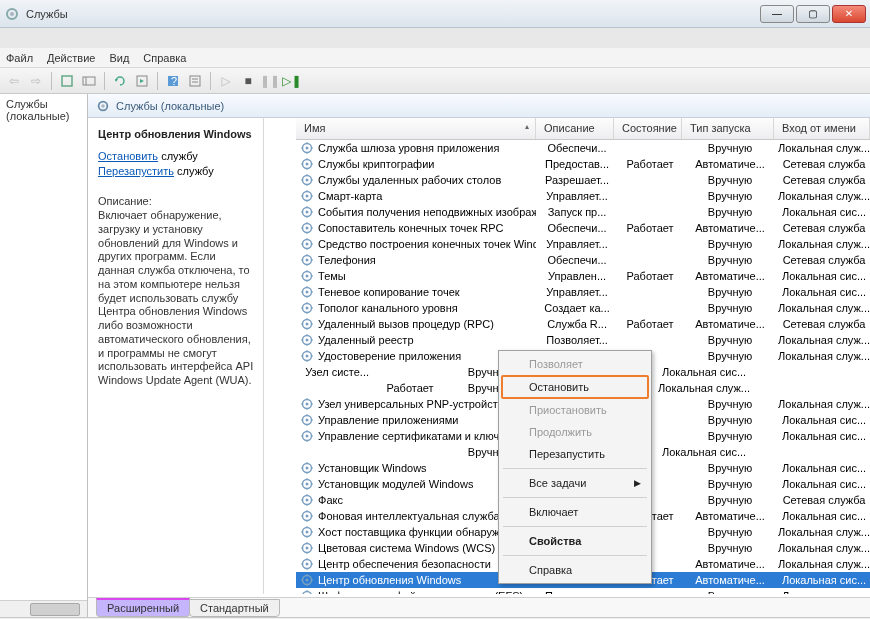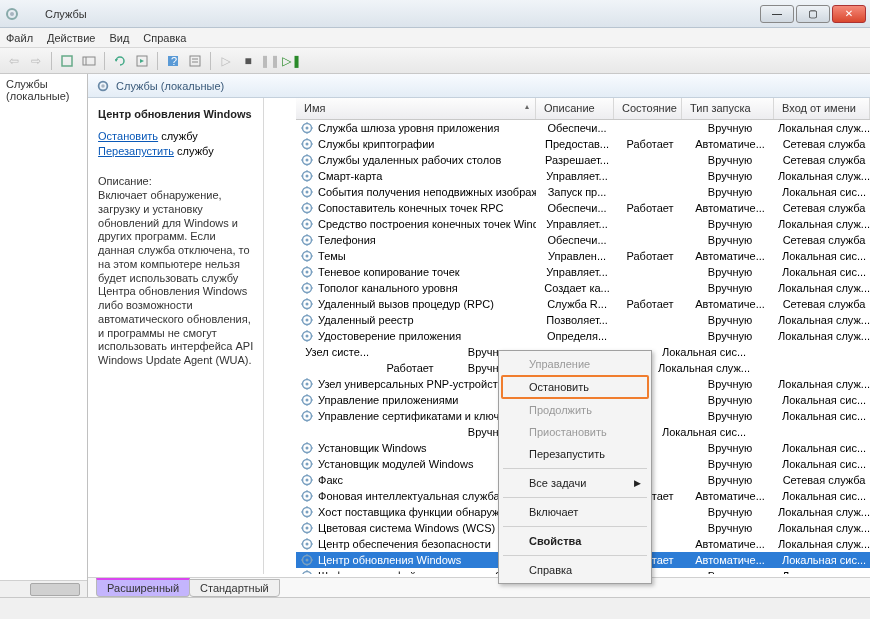--- a/index.html
+++ b/index.html
@@ -1,27 +1,27 @@
 <!DOCTYPE html>
 <html><head>
 <meta charset="utf-8">
 <style>
 * { margin: 0; padding: 0; box-sizing: border-box; font-family: "Segoe UI", Tahoma, sans-serif; font-size: 11px; }
 body { width: 870px; height: 619px; background: #e8e8e8; overflow: hidden; position: relative; }
 
-.titlebar { height: 28px; background: linear-gradient(#f0f4f8,#dce4ec); display: flex; align-items: center; padding: 0 4px; border-bottom: 1px solid #b8c4d0; gap: 19px; }
+.titlebar { height: 28px; background: linear-gradient(#f0f4f8,#dce4ec); display: flex; align-items: center; padding: 0 4px; border-bottom: 1px solid #b8c4d0; }
 .titlebar .title { margin-left: 6px; color: #333; }
 .titlebar .icon { width: 16px; height: 16px; }
 .titlebar .controls { margin-left: auto; display: flex; gap: 0; }
 .titlebar .controls .btn { width: 34px; height: 18px; border: 1px solid #888; border-radius: 3px; margin-left: 2px; display: flex; align-items: center; justify-content: center; font-size: 10px; }
 .titlebar .controls .btn.min { background: linear-gradient(#eef2f6,#d0d8e0); }
 .titlebar .controls .btn.max { background: linear-gradient(#eef2f6,#d0d8e0); }
 .titlebar .controls .btn.cls { background: linear-gradient(#f58a7a,#d9472e); color: #fff; border-color: #a33; }
 
-.menubar { height: 20px; background: #f4f4f4; display: flex; align-items: center; padding-left: 6px; gap: 14px; border-bottom: 1px solid #d8d8d8; }
+.menubar { height: 20px; background: #f4f4f4; display: flex; align-items: center; padding-left: 6px; gap: 14px; border-bottom: 1px solid #d8d8d8; margin-top: 20px; }
 .menubar span { color: #333; cursor: default; }
 
 .toolbar { height: 26px; background: linear-gradient(#f6f6f6,#e8e8e8); display: flex; align-items: center; padding-left: 4px; gap: 2px; border-bottom: 1px solid #c8c8c8; }
 .toolbar .tb { width: 20px; height: 20px; display: flex; align-items: center; justify-content: center; color: #555; font-size: 12px; }
 .toolbar .sep { width: 1px; height: 18px; background: #c0c0c0; margin: 0 3px; }
 
 .mainarea { display: flex; height: 523px; }
 .leftpane { width: 134px; background: #fff; border-right: 1px solid #c0c0c0; padding: 4px 6px; color: #333; position: relative; }
 .leftpane .scrollbar-h { position: absolute; bottom: 0; left: 0; right: 0; height: 17px; background: #f0f0f0; border-top: 1px solid #d0d0d0; display: flex; }
 .leftpane .scrollbar-h .thumb { width: 50px; height: 13px; margin: 2px 0 0 30px; background: #d0d0d0; border: 1px solid #a8a8a8; border-radius: 2px; }
@@ -656,24 +656,24 @@
     <div class="tabsbar">
       <div class="tab active">Расширенный</div>
       <div class="tab">Стандартный</div>
     </div>
   </div>
 </div>
 
 <div class="statusbar"></div>
 
 <div class="contextmenu">
-  <div class="mi disabled">Управление</div>
+  <div class="mi disabled">Позволяет</div>
   <div class="mi hl">Остановить</div>
+  <div class="mi disabled">Приостановить</div>
   <div class="mi disabled">Продолжить</div>
-  <div class="mi disabled">Приостановить</div>
   <div class="mi">Перезапустить</div>
   <div class="msep"></div>
   <div class="mi">
       <span>Все задачи</span>
       <span class="arrow">▶</span>
     </div>
   <div class="msep"></div>
   <div class="mi">Включает</div>
   <div class="msep"></div>
   <div class="mi bold">Свойства</div>

